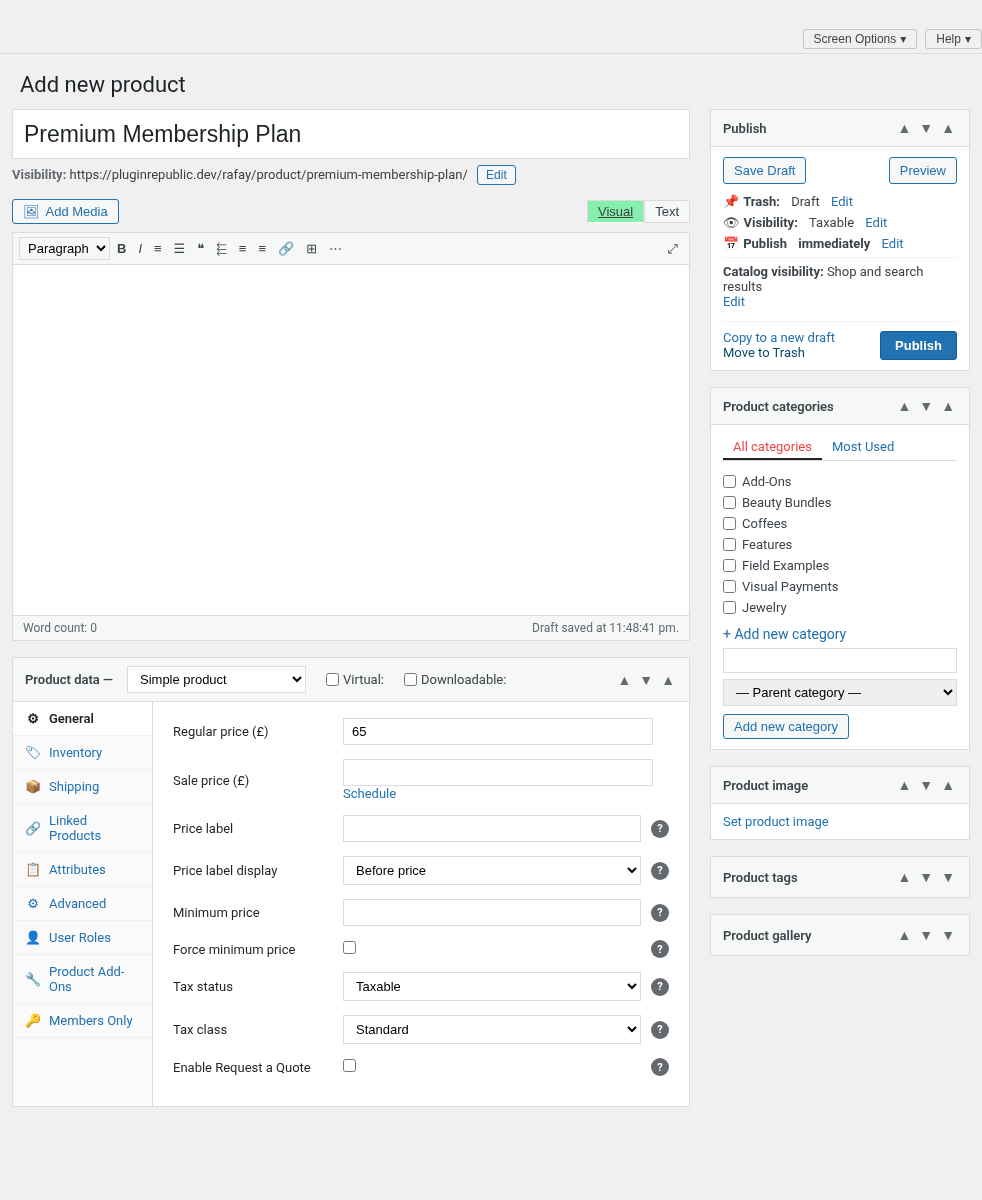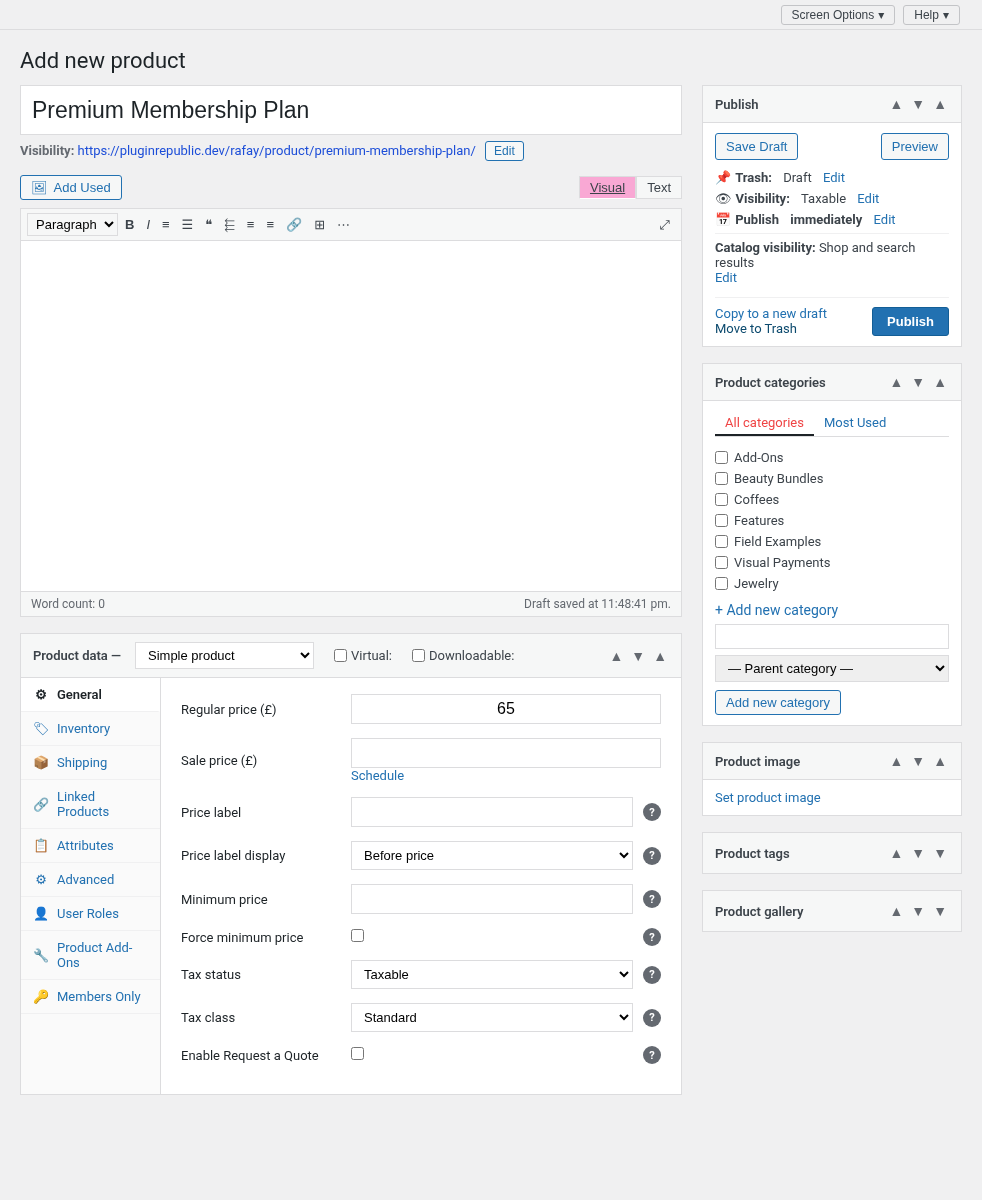--- a/index.html
+++ b/index.html
@@ -4,23 +4,24 @@
   <style>
     * { box-sizing: border-box; margin: 0; padding: 0; }
     body { font-family: -apple-system, BlinkMacSystemFont, "Segoe UI", Roboto, sans-serif; font-size: 13px; background: #f0f0f1; color: #3c434a; }
 
     .top-bar {
       background: #f0f0f1;
       height: 30px;
       display: flex;
       align-items: center;
       justify-content: flex-end;
-      padding: 0 22px;
+      padding: 0 0;
       gap: 8px;
       border-bottom: 1px solid #dcdcde;
+      margin-top: 24px;
     }
     .top-bar-btn {
       background: #f0f0f1;
       border: 1px solid #c3c4c7;
       border-radius: 3px;
       padding: 2px 10px;
       font-size: 12px;
       cursor: pointer;
       color: #3c434a;
       display: flex;
@@ -31,21 +32,21 @@
     .page-title {
       font-size: 22px;
       font-weight: 400;
       padding: 18px 20px 12px;
       color: #1d2327;
     }
 
     .layout {
       display: flex;
       gap: 20px;
-      padding: 0 20px 20px;
+      padding: 0 12px 20px;
     }
 
     .main-col {
       flex: 1;
       min-width: 0;
     }
 
     .side-col {
       width: 260px;
       flex-shrink: 0;
@@ -60,21 +61,21 @@
       background: #fff;
       color: #1d2327;
       outline: none;
     }
 
     .permalink-row {
       padding: 6px 0;
       font-size: 13px;
       color: #646970;
     }
-    .permalink-row a { color: #1d4ed8; text-decoration: none; }
+    .permalink-row a { color: #404040; text-decoration: none; }
     .edit-btn {
       background: #f6f7f7;
       border: 1px solid #2271b1;
       border-radius: 3px;
       color: #2271b1;
       padding: 2px 8px;
       font-size: 12px;
       cursor: pointer;
       margin-left: 6px;
     }
@@ -103,21 +104,21 @@
     }
     .vt-tab {
       border: 1px solid #dcdcde;
       padding: 3px 10px;
       font-size: 13px;
       cursor: pointer;
       background: #f6f7f7;
       color: #3c434a;
     }
     .vt-tab.active {
-      background: #f9a8d4;
+      background: #86efac;
       border-bottom-color: #fff;
       text-decoration: underline;
     }
 
     .editor-box {
       background: #fff;
       border: 1px solid #dcdcde;
     }
     .toolbar {
       display: flex;
@@ -253,23 +254,22 @@
       flex-shrink: 0;
     }
     .pd-field-input {
       flex: 1;
       max-width: 310px;
     }
     .pd-field-input input[type="text"] {
       width: 100%;
       padding: 5px 8px;
       border: 1px solid #dcdcde;
-      font-size: 16px;
-      background: #fff;
-      text-align: center;
+      font-size: 13px;
+      background: #fff;
     }
     .pd-field-input select {
       width: 100%;
       padding: 5px 8px;
       border: 1px solid #dcdcde;
       font-size: 13px;
       background: #fff;
       cursor: pointer;
     }
     .help-icon {
@@ -493,21 +493,21 @@
     <div class="permalink-row">
       <strong>Visibility:</strong>
       <a href="#">https://pluginrepublic.dev/rafay/product/premium-membership-plan/</a>
       <button class="edit-btn">Edit</button>
     </div>
 
     
     <div class="add-media-row">
       <button class="add-media-btn">
         <span>🖼</span>
-        <span>Add Used</span>
+        <span>Add Media</span>
       </button>
       <div class="visual-text-tabs">
         <button class="vt-tab active">Visual</button>
         <button class="vt-tab">Text</button>
       </div>
     </div>
 
     
     <div class="editor-box">
       <div class="toolbar">

